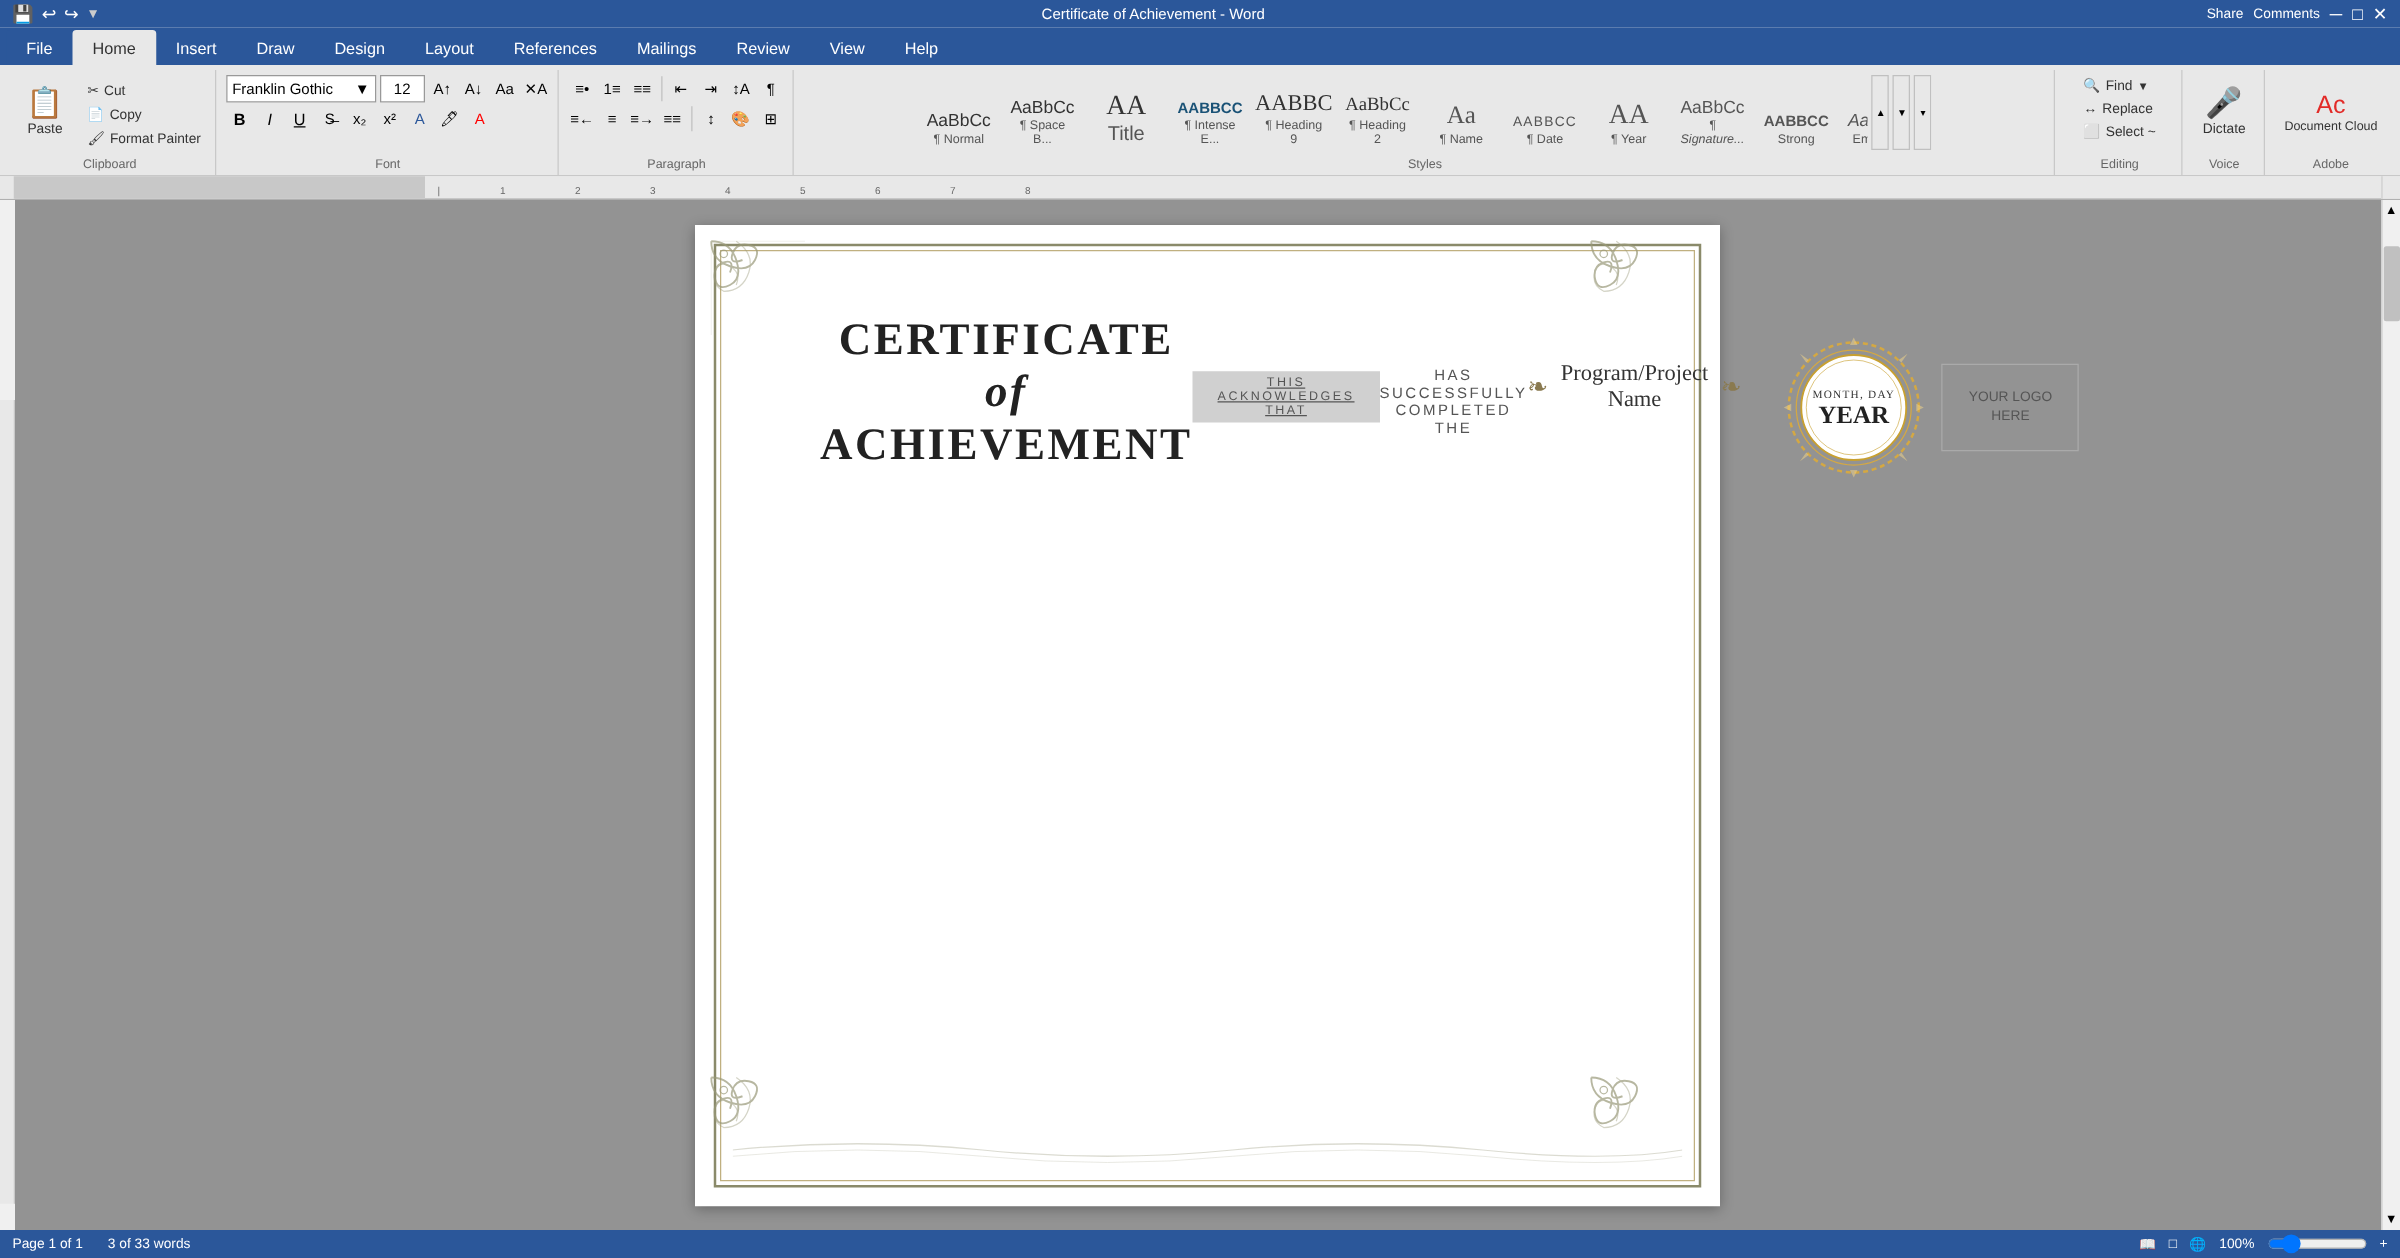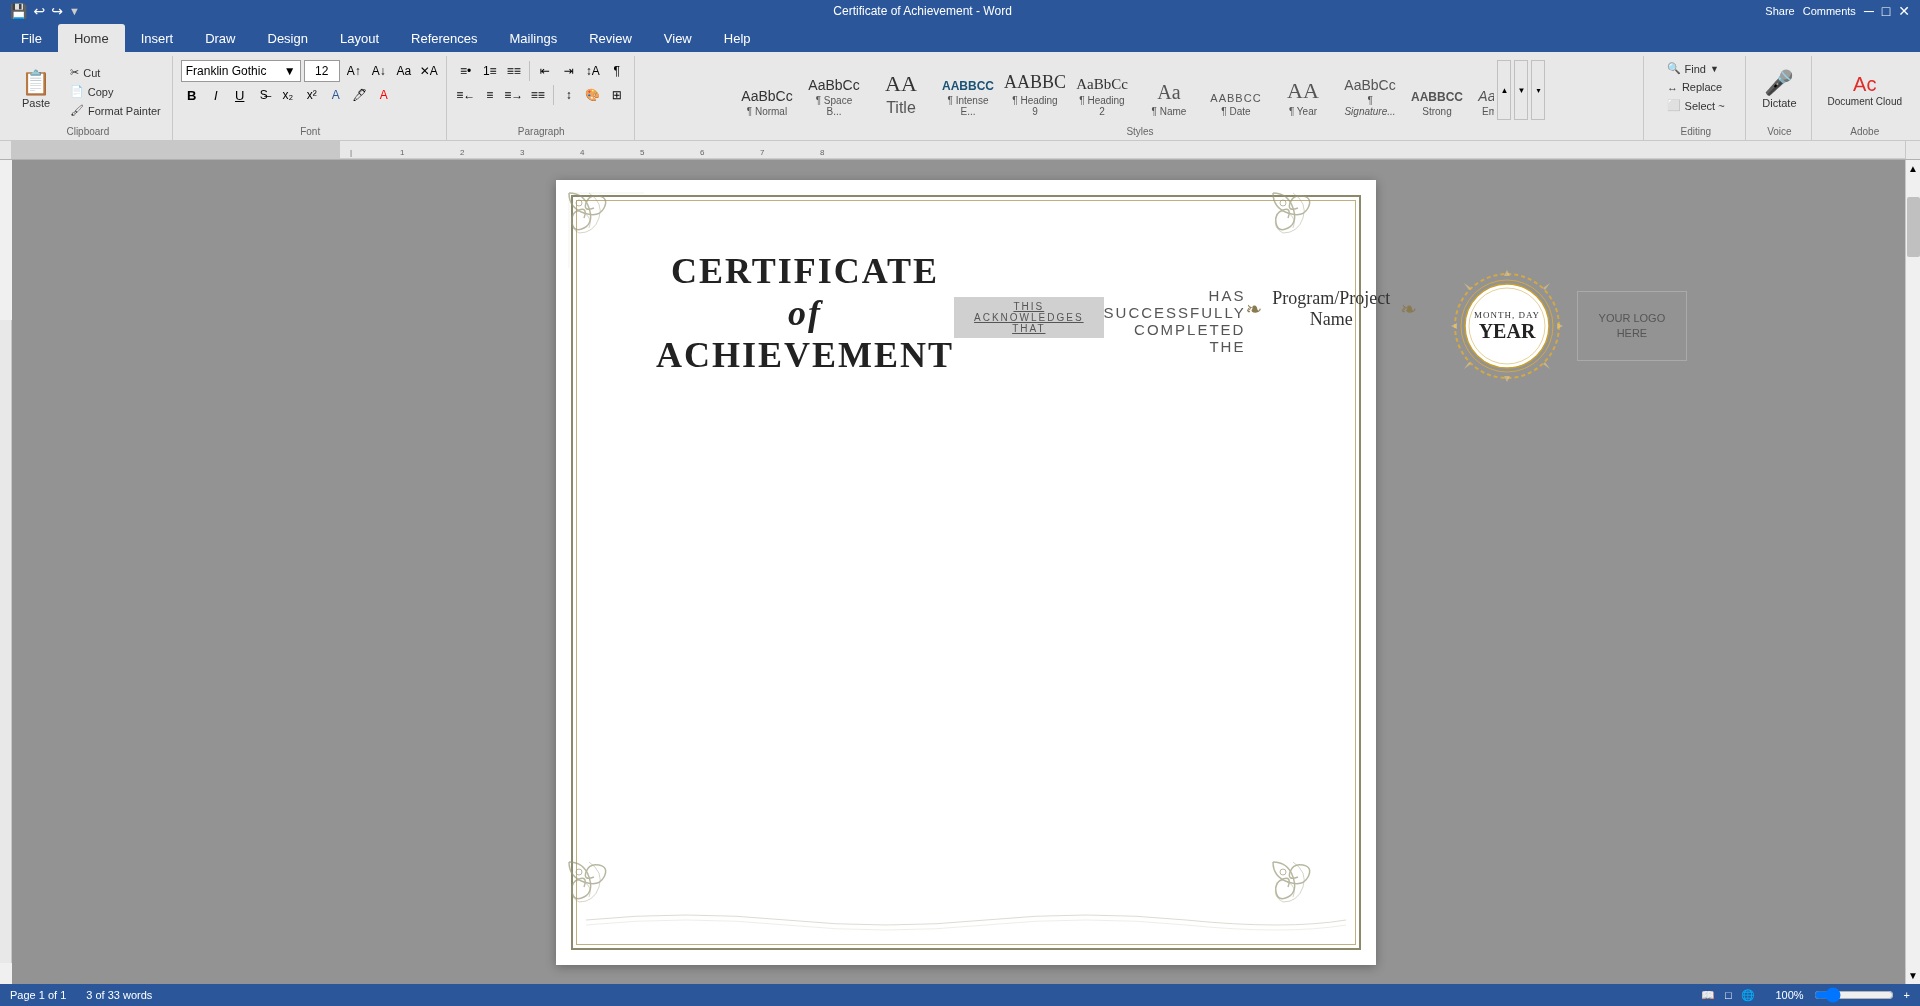--- a/index.html
+++ b/index.html
@@ -272,26 +272,25 @@
 
     .cert-recipient {
       font-family: Georgia, serif;
       font-size: 42px;
       color: #222;
       margin: 10px 0;
       font-weight: bold;
     }
 
     .cert-completed {
-      font-size: 15px;
+      font-size: 12px;
       letter-spacing: 2px;
       color: #555;
       text-transform: uppercase;
       margin: 8px 0;
-      text-align: right;
     }
 
     .cert-program-row {
       display: flex;
       align-items: center;
       gap: 10px;
       margin: 6px 0 30px;
     }
     .cert-ornament-line {
       font-size: 20px;
@@ -803,17 +802,17 @@
 
 </div>
 
 <div class="status-bar">
   <span>Page 1 of 1</span>
   <span>3 of 33 words</span>
   <div class="status-right">
     <span style="cursor:pointer;">📖</span>
     <span style="cursor:pointer;">□</span>
     <span style="cursor:pointer;">🌐</span>
-    <span style="margin-left:10px;">100%</span>
+    <span style="">100%</span>
     <input type="range" min="10" max="500" value="100" style="width: 80px;">
     <span style="cursor:pointer;">+</span>
   </div>
 </div>
 
 </body></html>

